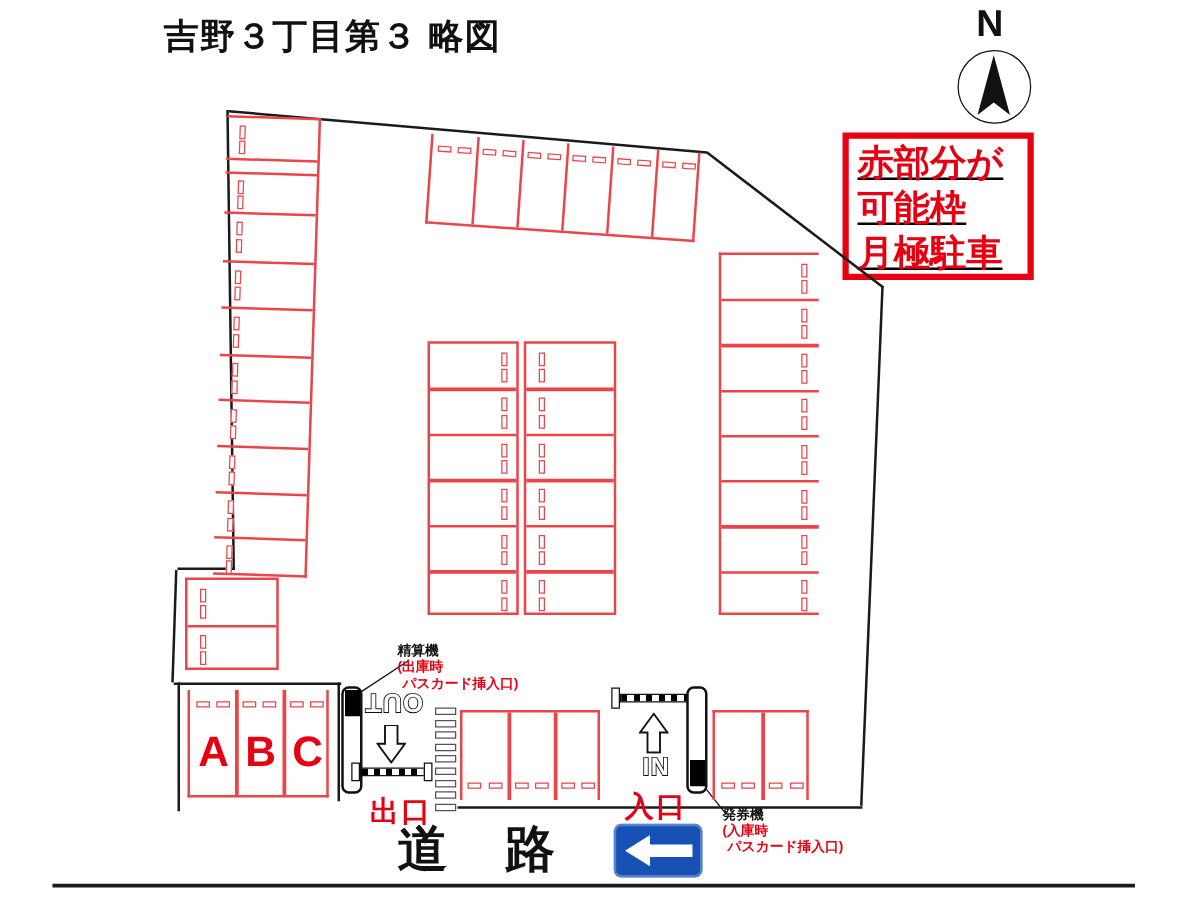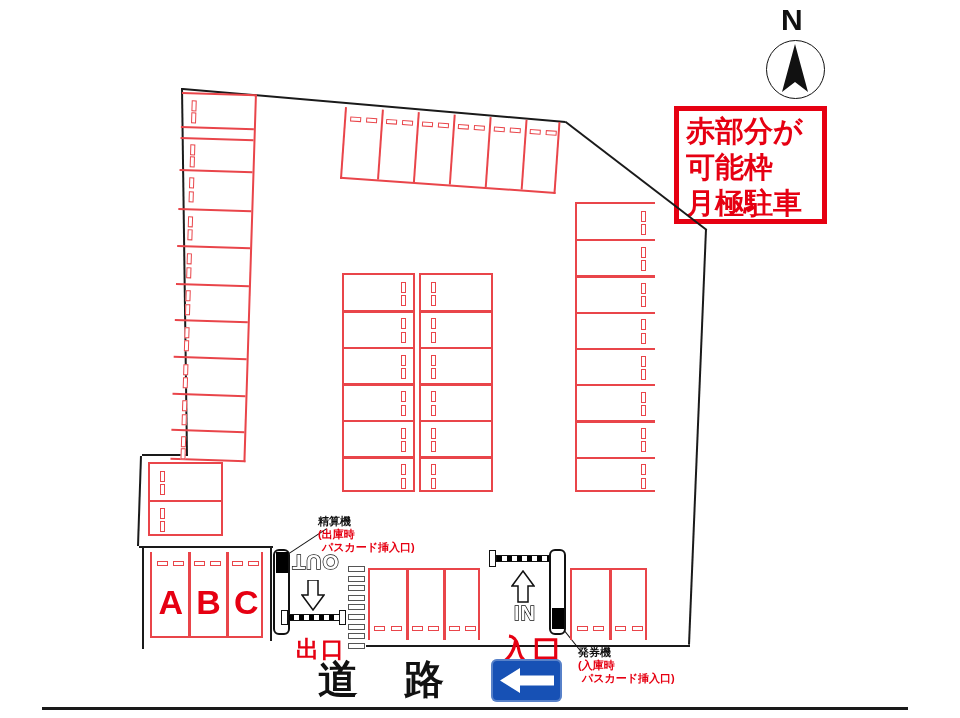--- a/index.html
+++ b/index.html
@@ -17,32 +17,33 @@
   .stall-block{position:absolute;box-sizing:border-box;}
   .divider{position:absolute;background:#e9454a;}
   .dash{position:absolute;background:#fff;border:1.6px solid #e9454a;box-sizing:border-box;}
   .stall-letter{position:absolute;text-align:center;font-weight:bold;color:#e60012;font-size:34px;}
   .redtext{position:absolute;color:#e60012;font-weight:bold;white-space:nowrap;}
   .blacktext{position:absolute;color:#111;white-space:nowrap;}
   .mlabel{position:absolute;font-size:11px;font-weight:bold;line-height:13px;white-space:nowrap;}
   .mlabel .r{color:#e60012;}
   .mlabel .k{color:#111;}
   #legend-box{position:absolute;left:674px;top:106px;width:153px;height:118px;
-        border:5px solid #e60012;box-sizing:border-box;padding:2px 0 12px 7px;}
+        border:5px solid #e60012;box-sizing:border-box;padding:2px 0 12px 7px;text-decoration:underline;}
   #legend-box div{color:#e60012;font-size:29px;font-weight:800;line-height:36px;}
   #compass-circle{position:absolute;left:766px;top:40px;width:59px;height:59px;
         border:1.5px solid #111;border-radius:50%;box-sizing:border-box;}
   #one-way-sign{position:absolute;left:491px;top:659px;width:71px;height:43px;border-radius:6px;
         background:#1751b5;box-shadow:inset 0 0 0 2px rgba(255,255,255,0.28);}
 </style>
 </head>
 <body>
 
 <div id="stage">
 
+  <div class="blacktext" style="left:131px;top:10px;font-size:28px;font-weight:700;letter-spacing:1px;">吉野３丁目第３ 略図</div>
 
   <div class="blacktext" style="left:781px;top:3px;font-size:30px;font-weight:600;">N</div>
   <div id="compass-circle">
     <svg width="56" height="56" viewBox="0 0 56 56">
       <polygon points="28,3 41,51 28,41 15,51" fill="#111"></polygon>
     </svg>
   </div>
 
   <div id="legend-box">
     <div>赤部分が</div>
@@ -246,21 +247,21 @@
   <div class="lane" style="left:549px;top:549px;"></div>
   <div class="machine" style="left:552px;top:608px;"></div>
   <svg class="abs" style="left:511px;top:570px;" width="24" height="33" viewBox="0 0 24 33">
     <polygon points="12,1 23,16 17,16 17,32 7,32 7,16 1,16" fill="#fff" stroke="#111" stroke-width="1.5"></polygon>
   </svg>
   <div class="abs" style="left:505px;top:601px;width:40px;height:24px;">
     <svg width="40" height="24" viewBox="0 0 40 24">
       <text x="20" y="19" text-anchor="middle" font-family="Liberation Sans,sans-serif" font-size="20" font-weight="bold" fill="#fff" stroke="#111" stroke-width="1.4" paint-order="stroke" letter-spacing="1">IN</text>
     </svg>
   </div>
-  <div class="redtext" style="left:500px;top:630px;font-size:30px;letter-spacing:2px;">入口</div>
+  <div class="redtext" style="left:500px;top:630px;font-size:23px;letter-spacing:2px;">入口</div>
 
   <div class="mlabel" style="left:318px;top:515px;">
     <div class="k">精算機</div>
     <div class="r">(出庫時</div>
     <div class="r" style="padding-left:4px;">パスカード挿入口)</div>
   </div>
   <div class="mlabel" style="left:578px;top:646px;">
     <div class="k">発券機</div>
     <div class="r">(入庫時</div>
     <div class="r" style="padding-left:4px;">パスカード挿入口)</div>

